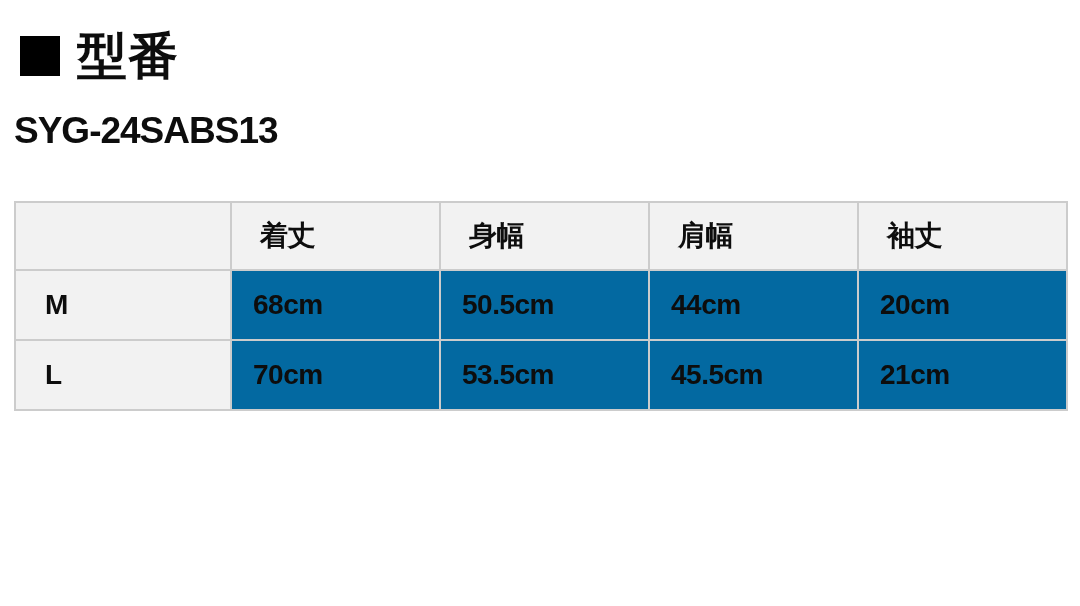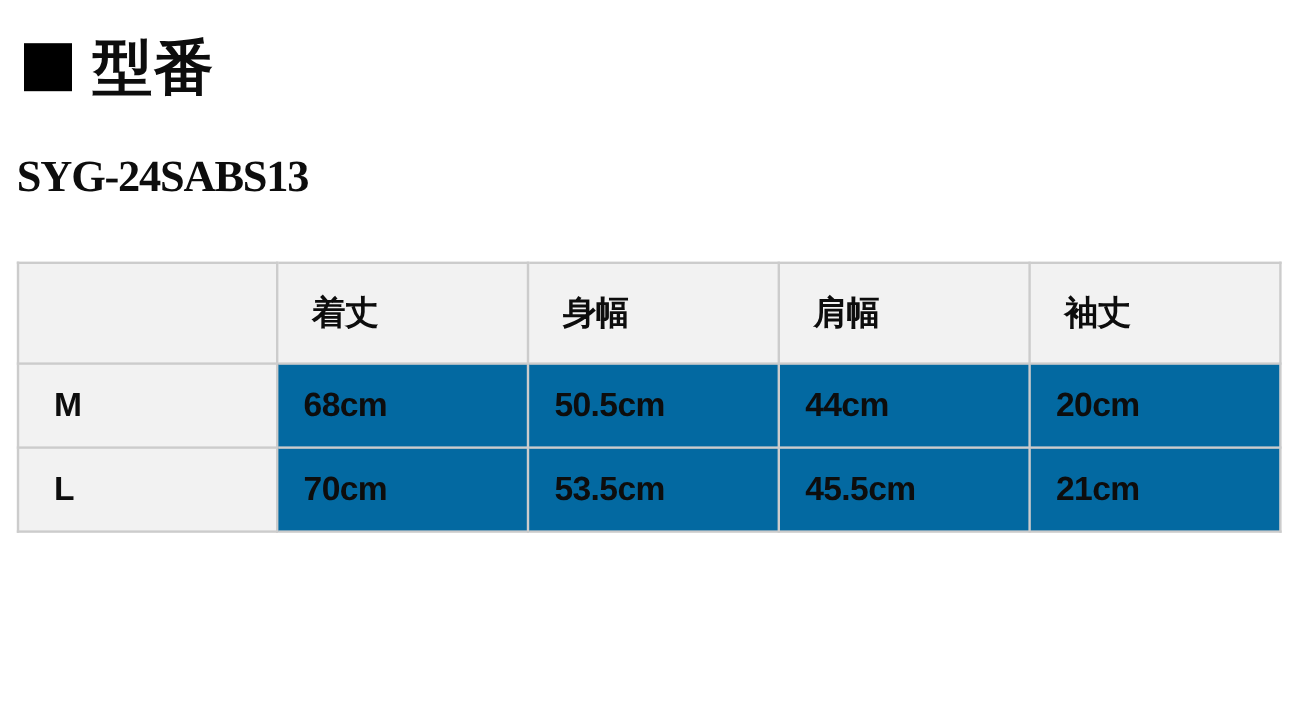--- a/index.html
+++ b/index.html
@@ -25,27 +25,26 @@
   }
   .heading-title {
     margin-left: 17px;
     font-size: 50px;
     font-weight: 700;
     letter-spacing: 1px;
     line-height: 1;
     color: #0d0d0d;
   }
   .model-code {
-    margin: 48px 0 0 14px;
+    margin: 31px 0 0 14px;
     font-size: 37px;
     font-weight: 700;
     letter-spacing: -1px;
     line-height: 1;
     color: #0d0d0d;
-    font-family: Liberation Serif, serif;
   }
   table.size-table {
     border-collapse: collapse;
     table-layout: fixed;
     margin: 52px 14px 0 14px;
     width: 1052px;
   }
   .size-table th,
   .size-table td {
     border: 2px solid #cccccc;
@@ -54,21 +53,21 @@
     font-weight: 700;
     text-align: left;
     vertical-align: middle;
     padding-left: 21px;
     letter-spacing: -0.5px;
     color: #0d0d0d;
     background: #0369a1;
   }
   .size-table thead th {
     background: #f2f2f2;
-    height: 84px;
+    height: 68px;
     padding-left: 28px;
   }
   .size-table td.size-col {
     background: #f2f2f2;
     padding-left: 29px;
   }
   .size-table col.c0 { width: 216px; }
   .size-table col.cv { width: 209px; }
 </style>
 </head>

